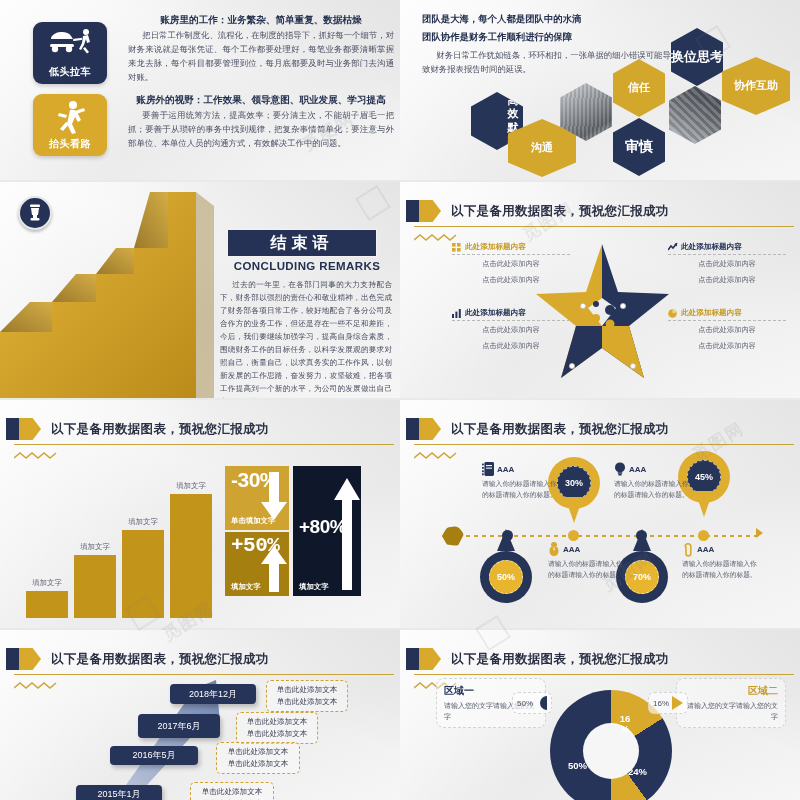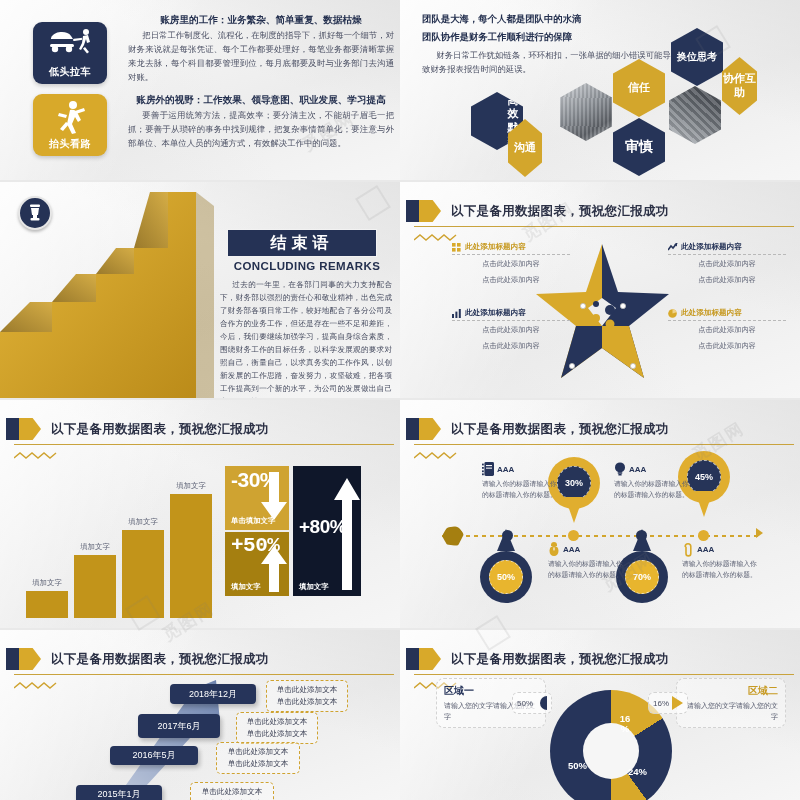--- a/index.html
+++ b/index.html
@@ -271,35 +271,35 @@
   <div class="slide s2">
     <div class="hx-head">
       <div class="l1">团队是大海，每个人都是团队中的水滴</div>
       <div class="l2">团队协作是财务工作顺利进行的保障</div>
       <div class="p">财务日常工作犹如链条，环环相扣，一张单据的细小错误可能导致财务报表报告时间的延误。</div>
     </div>
 
     <div class="hex navy" style="left:71px; top:92px; width:52px; height:58px;padding-left:32px;">
       <span style="white-space:pre-line; font-size:11px;">高效默契</span>
     </div>
-    <div class="hex gold" style="left:108px; top:119px; width:34px; height:58px;">
+    <div class="hex gold" style="left:108px; top:119px; width:68px; height:58px;">
       <span style="font-size:11px;">沟通</span>
     </div>
     <div class="hex photo1" style="left:160px; top:83px; width:52px; height:58px;"></div>
     <div class="hex gold" style="left:213px; top:59px; width:52px; height:58px;">
       <span style="font-size:11px;">信任</span>
     </div>
     <div class="hex navy" style="left:213px; top:118px; width:52px; height:58px;">
       <span style="font-size:14px;">审慎</span>
     </div>
     <div class="hex navy" style="left:271px; top:28px; width:52px; height:58px;">
-      <span style="white-space:pre-line; font-size:10px;">换位思考</span>
+      <span style="white-space:pre-line; font-size:13px;">换位思考</span>
     </div>
     <div class="hex photo2" style="left:269px; top:86px; width:52px; height:58px;"></div>
-    <div class="hex gold" style="left:322px; top:57px; width:35px; height:58px;">
+    <div class="hex gold" style="left:322px; top:57px; width:68px; height:58px;">
       <span style="white-space:pre-line; font-size:11px;">协作互助</span>
     </div>
   </div>
 
   <div class="slide s3">
     <div class="stair">
       <svg width="240" height="216" viewBox="0 0 240 216">
         <defs>
           <linearGradient id="g1" x1="0" y1="0" x2="1" y2="1">
             <stop offset="0" stop-color="#e4b431"></stop>

